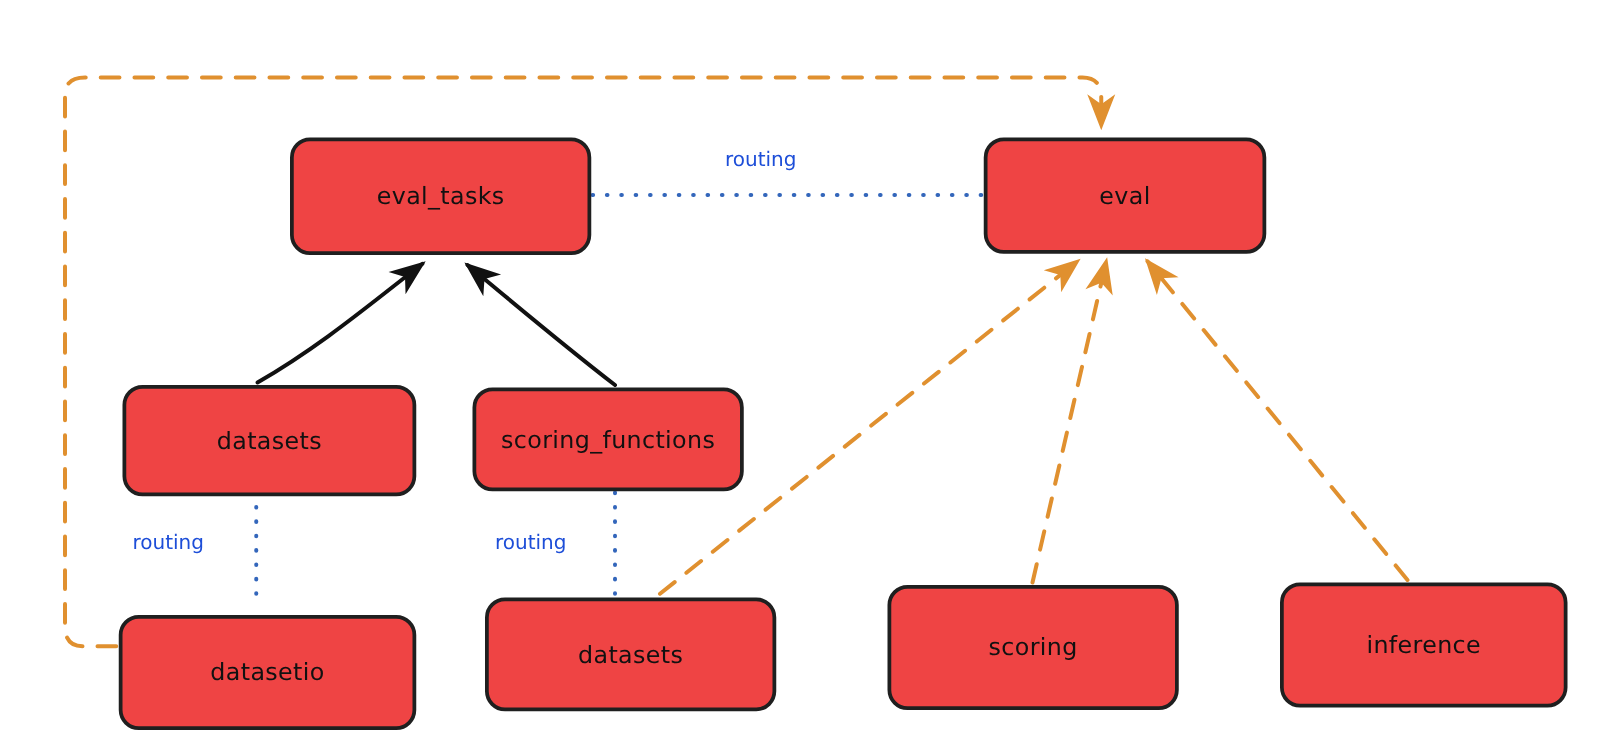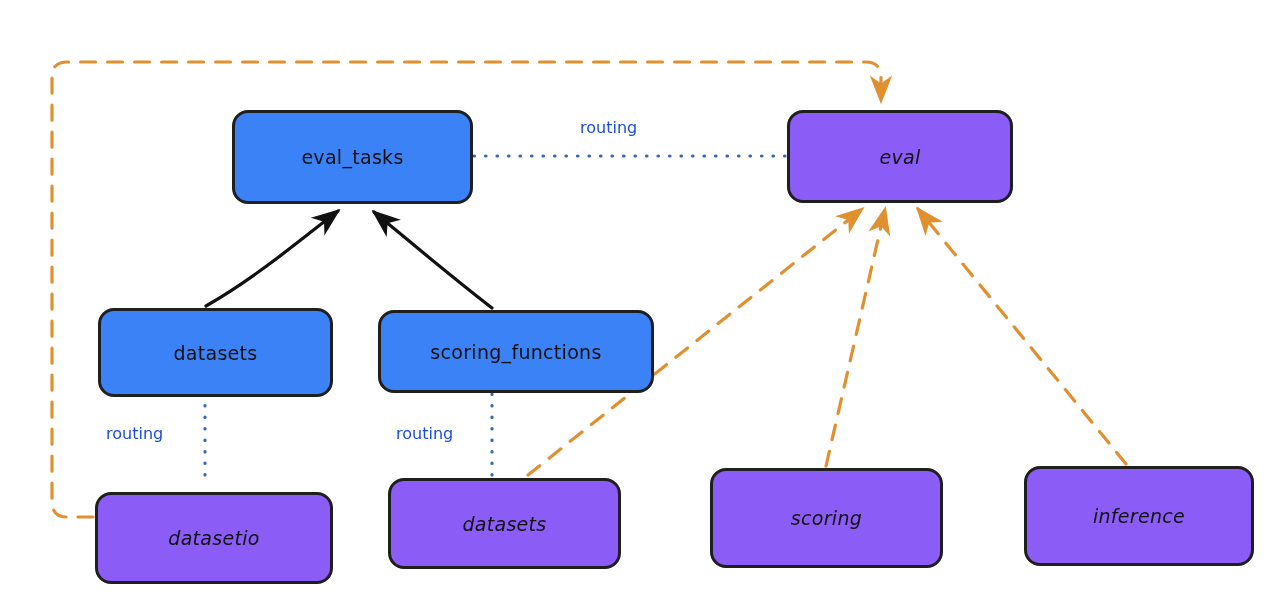--- a/index.html
+++ b/index.html
@@ -2,22 +2,22 @@
 <html><head>
 <meta charset="utf-8">
 <style>
   html,body{margin:0;padding:0;background:#ffffff;}
   body{width:1280px;height:596px;overflow:hidden;font-family:"DejaVu Sans",sans-serif;}
   #stage{position:relative;width:1280px;height:596px;background:#fff;}
   #wires{position:absolute;left:0;top:0;width:1280px;height:596px;}
   .node{position:absolute;box-sizing:border-box;display:flex;align-items:center;justify-content:center;
         border:3px solid #1f1f1f;border-radius:16px;color:#111;font-size:19px;letter-spacing:.3px;
         font-family:"DejaVu Sans",sans-serif;}
-  .node.blue{background:#3b82f6;}
-  .node.green{background:#8b5cf6;font-style:italic;}
+  .node.blue{background:#ef4444;}
+  .node.green{background:#ef4444;}
   .node .lbl{pointer-events:none;white-space:nowrap;}
   .edge-label{position:absolute;color:#1d4ed8;font-size:16px;font-family:"DejaVu Sans",sans-serif;white-space:nowrap;}
 </style>
 </head>
 <body>
 
 <div id="stage">
 
   <svg id="wires" viewBox="0 0 1280 596">
     <defs>
@@ -47,21 +47,21 @@
   </div>
 
   <div class="node green" style="left:787px;top:110px;width:226px;height:93px;">
     <span class="lbl">eval</span>
   </div>
 
   <div class="node blue" style="left:98px;top:308px;width:235px;height:89px;">
     <span class="lbl">datasets</span>
   </div>
 
-  <div class="node blue" style="left:378px;top:310px;width:276px;height:83px;">
+  <div class="node blue" style="left:378px;top:310px;width:217px;height:83px;">
     <span class="lbl">scoring_functions</span>
   </div>
 
   <div class="node green" style="left:95px;top:478px;width:238px;height:92px;margin-top:14px;">
     <span class="lbl">datasetio</span>
   </div>
 
   <div class="node green" style="left:388px;top:478px;width:233px;height:91px;">
     <span class="lbl">datasets</span>
   </div>

